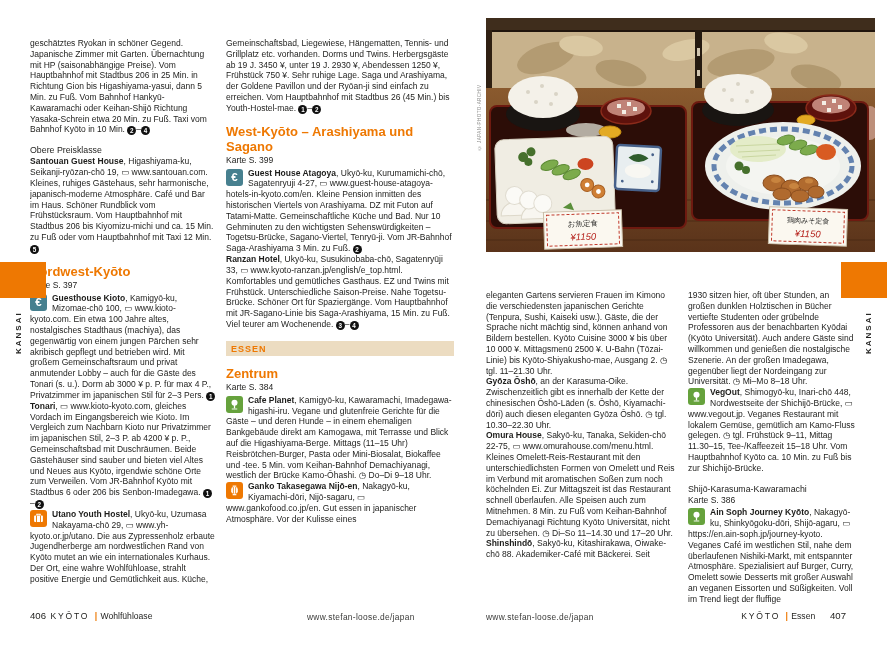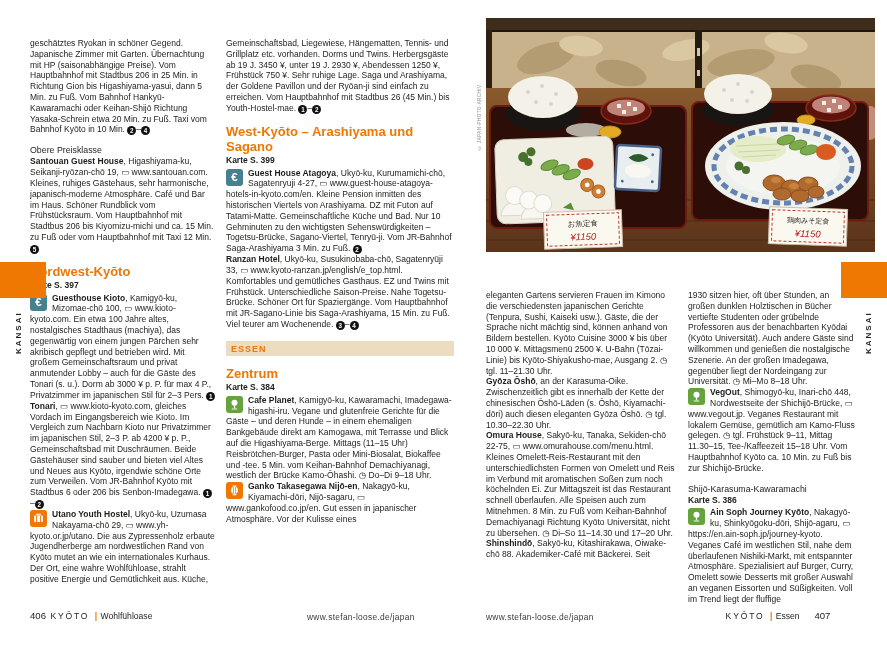--- a/index.html
+++ b/index.html
@@ -3,21 +3,21 @@
 <meta charset="utf-8">
 <style>
   html,body{margin:0;padding:0;background:#e8e8e8;}
   .screen{position:relative;width:887px;height:648px;background:#ffffff;overflow:hidden;
           font-family:"Liberation Sans", sans-serif;color:#1d1d1b;}
   .col{position:absolute;overflow:hidden;}
   .para{font-size:8.5px;line-height:10.8px;margin:0;text-align:left;overflow-wrap:anywhere;}
   .para b{font-weight:bold;}
   .heading-black{font-size:8.8px;font-weight:normal;margin:10px 0 1px;}
   .heading-orange{font-size:13px;font-weight:bold;color:#ee7802;margin:10px 0 1px;}
-  .map-ref{font-size:8.5px;margin:0 0 2px;line-height:10.8px;font-weight:bold;}
+  .map-ref{font-size:8.5px;margin:0 0 2px;line-height:10.8px;}
   .section-bar{background:#ecdcc1;color:#ee7802;font-weight:bold;font-size:9px;
                letter-spacing:1px;padding:3px 5px 2px;margin:11px 0 9px;}
   .chip{float:left;width:17px;height:17px;border-radius:3px;margin:1px 5px 1px 0;
         display:flex;align-items:center;justify-content:center;color:#fff;}
   .chip svg{width:11px;height:11px;display:block;}
   .icon-euro{background:#47808f;font-weight:bold;font-size:11.5px;}
   .icon-suitcase{background:#ee7802;}
   .icon-tree{background:#66a23d;}
   .icon-lantern{background:#ee7802;}
   .ref{display:inline-block;width:9px;height:9px;border-radius:50%;background:#111;
@@ -287,21 +287,21 @@
   <div class="v-label" style="left:864px;top:302px;height:52px">KANSAI</div>
 
   <div class="footer" style="left:30px;top:610px">
     <span class="pnum">406</span>
     <span class="fsec">KYŌTO</span>
     <span class="fdiv">|</span>
     <span>Wohlfühloase</span>
   </div>
   <div class="furl" style="left:307px;top:612px">www.stefan-loose.de/japan</div>
   <div class="furl" style="left:486px;top:612px">www.stefan-loose.de/japan</div>
-  <div class="footer" style="left:668px;top:610px;width:218px;text-align:center">
+  <div class="footer" style="left:628px;top:610px;width:218px;text-align:right">
     <span class="fsec">KYŌTO</span>
     <span class="fdiv">|</span>
     <span>Essen</span>
     <span style="display:inline-block;width:10px"></span>
     <span class="pnum">407</span>
   </div>
 
 </div>
 
 </body></html>

